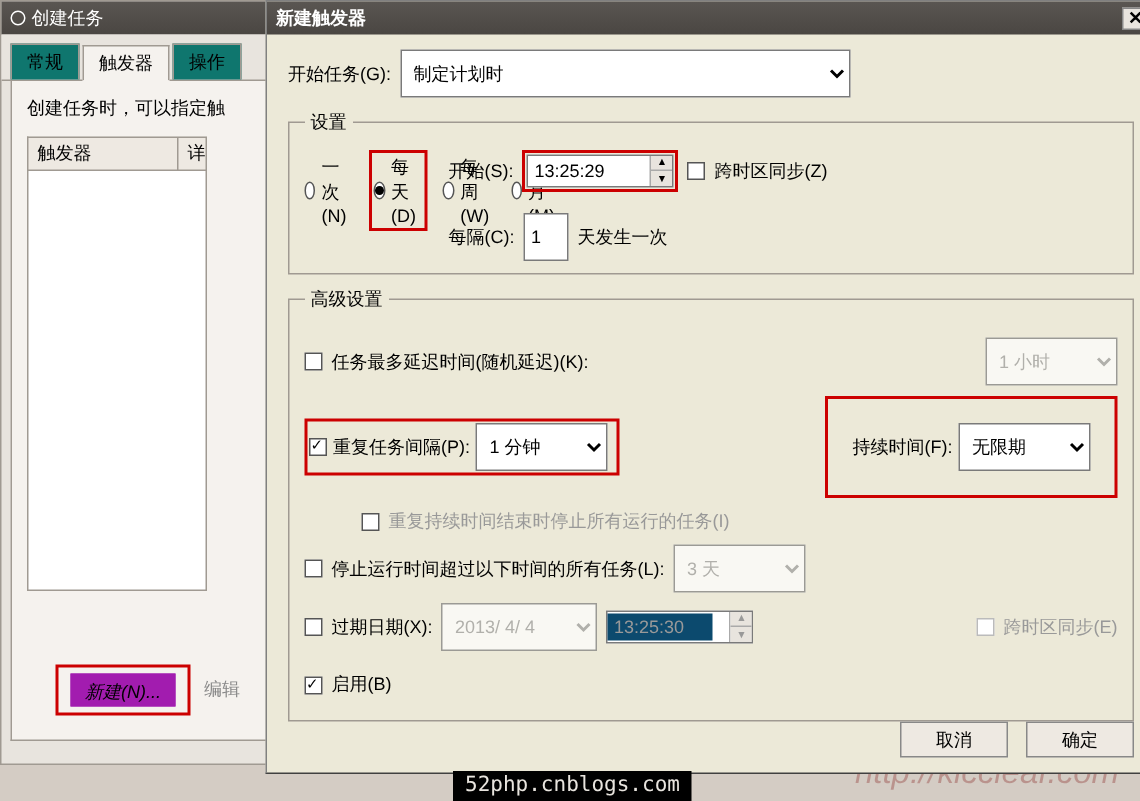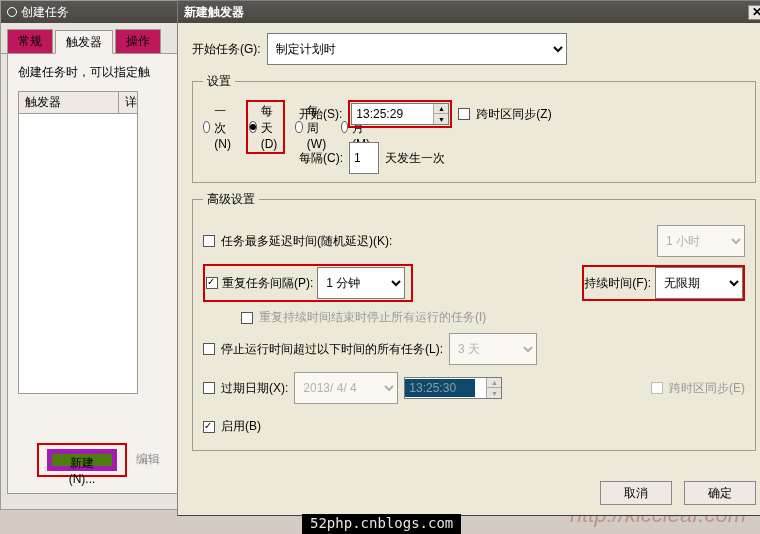--- a/index.html
+++ b/index.html
@@ -3,31 +3,31 @@
 <meta charset="utf-8">
 <style>
   * { box-sizing: border-box; font-family: "Microsoft YaHei", SimSun, Tahoma, sans-serif; font-size: 12px; }
   body { margin: 0; background: #d4ccc4; width: 760px; height: 534px; position: relative; overflow: hidden; }
 
   
   .back-window { position: absolute; left: 0; top: 0; width: 360px; height: 510px; background: #e8e4de; border: 1px solid #a09a92; }
   .back-title { height: 22px; background: linear-gradient(#5a5652,#4a4642); color: #fff; display: flex; align-items: center; padding: 0 6px; gap: 4px; }
   .back-title .clock { width: 10px; height: 10px; border: 1px solid #fff; border-radius: 50%; display: inline-block; }
   .tab-row { background: #e8e4de; padding: 6px 6px 0; display: flex; gap: 2px; border-bottom: 1px solid #a09a92; }
-  .tab { padding: 3px 10px 2px; border: 1px solid #a09a92; border-bottom: none; background: #be185d; position: relative; }
+  .tab { padding: 3px 10px 2px; border: 1px solid #a09a92; border-bottom: none; background: #0f766e; position: relative; }
   .tab.active { background: #f5f2ee; border-bottom: 1px solid #f5f2ee; top: 1px; }
   .tab-body { background: #f5f2ee; margin: 0 6px 6px; border: 1px solid #a09a92; border-top: none; padding: 10px; height: 440px; }
   .desc-row { margin-bottom: 10px; }
   .list-header { margin-top: 10px; display: flex; }
   .lh-cell { border: 1px solid #a09a92; background: #eee9e2; padding: 2px 6px; }
   .lh-trigger { width: 100px; border-right: none; }
   .lh-detail { width: 20px; text-align: center; }
   .list-area { width: 120px; height: 280px; border: 1px solid #a09a92; background: #fff; border-top: none; }
   .new-btn-box { position: absolute; left: 36px; top: 442px; width: 90px; height: 34px; border: 2px solid #c00; display: flex; align-items: center; justify-content: center; }
-  .new-btn { width: 70px; height: 22px; border: 5px solid #a21caf; background: #4d7c0f; }
+  .new-btn { width: 70px; height: 22px; border: 3px solid #a21caf; background: #a21caf; font-style: italic; }
   .edit-label { position: absolute; left: 135px; top: 450px; color: #888; }
 
   
   .front-window { position: absolute; left: 177px; top: 0; width: 594px; height: 516px; background: #ece9d8; border: 1px solid #808080; border-right: 1px solid #404040; border-bottom: 1px solid #404040; z-index: 2; }
   .front-title { height: 22px; background: linear-gradient(#5a5652,#4a4642); color: #fff; display: flex; align-items: center; justify-content: space-between; padding: 0 4px 0 6px; font-weight: bold; }
   .close-btn { width: 18px; height: 15px; background: #e8e4de; border: 1px solid #888; display: flex; align-items: center; justify-content: center; color: #000; font-weight: bold; }
 
   .content { padding: 10px 14px; }
   .row { display: flex; align-items: center; gap: 6px; margin-bottom: 6px; }
   label.k { white-space: nowrap; }
@@ -54,21 +54,21 @@
   .spin-btns span:last-child { border-bottom: none; }
   .ck { width: 12px; height: 12px; border: 1px solid #555; background: #fff; display: inline-flex; align-items: center; justify-content: center; position: relative; }
   .ck.checked::after { content: "✓"; font-size: 10px; color: #000; position: absolute; top: -2px; left: 0px; }
   .every-row { margin-top: 14px; display: flex; align-items: center; gap: 6px; }
   input.tiny { width: 30px; text-align: left; }
 
   .adv-row { display: flex; align-items: center; gap: 6px; margin: 7px 0; }
   .adv-row .gap { flex: 1; }
   .disabled { color: #999; }
   select.mini { width: 88px; }
-  .dur-box { border: 2px solid #c00; padding: 0; display: inline-flex; align-items: center; gap: 4px; }
+  .dur-box { border: 2px solid #c00; padding: 16px; display: inline-flex; align-items: center; gap: 4px; }
 
   .btn-row { position: absolute; right: 14px; bottom: 10px; display: flex; gap: 12px; }
   .btn { width: 72px; height: 24px; border: 1px solid #888; background: #eee9e2; }
 
   .watermark1 { position: absolute; left: 302px; top: 514px; color: #e8e4de; background: #000; padding: 1px 8px 3px; font-family: monospace; font-size: 14px; z-index: 5; }
   .watermark2 { position: absolute; right: 14px; bottom: 6px; color: rgba(120,0,0,0.28); font-size: 22px; font-style: italic; pointer-events: none; z-index: 1; }
 </style>
 </head>
 <body>
 

